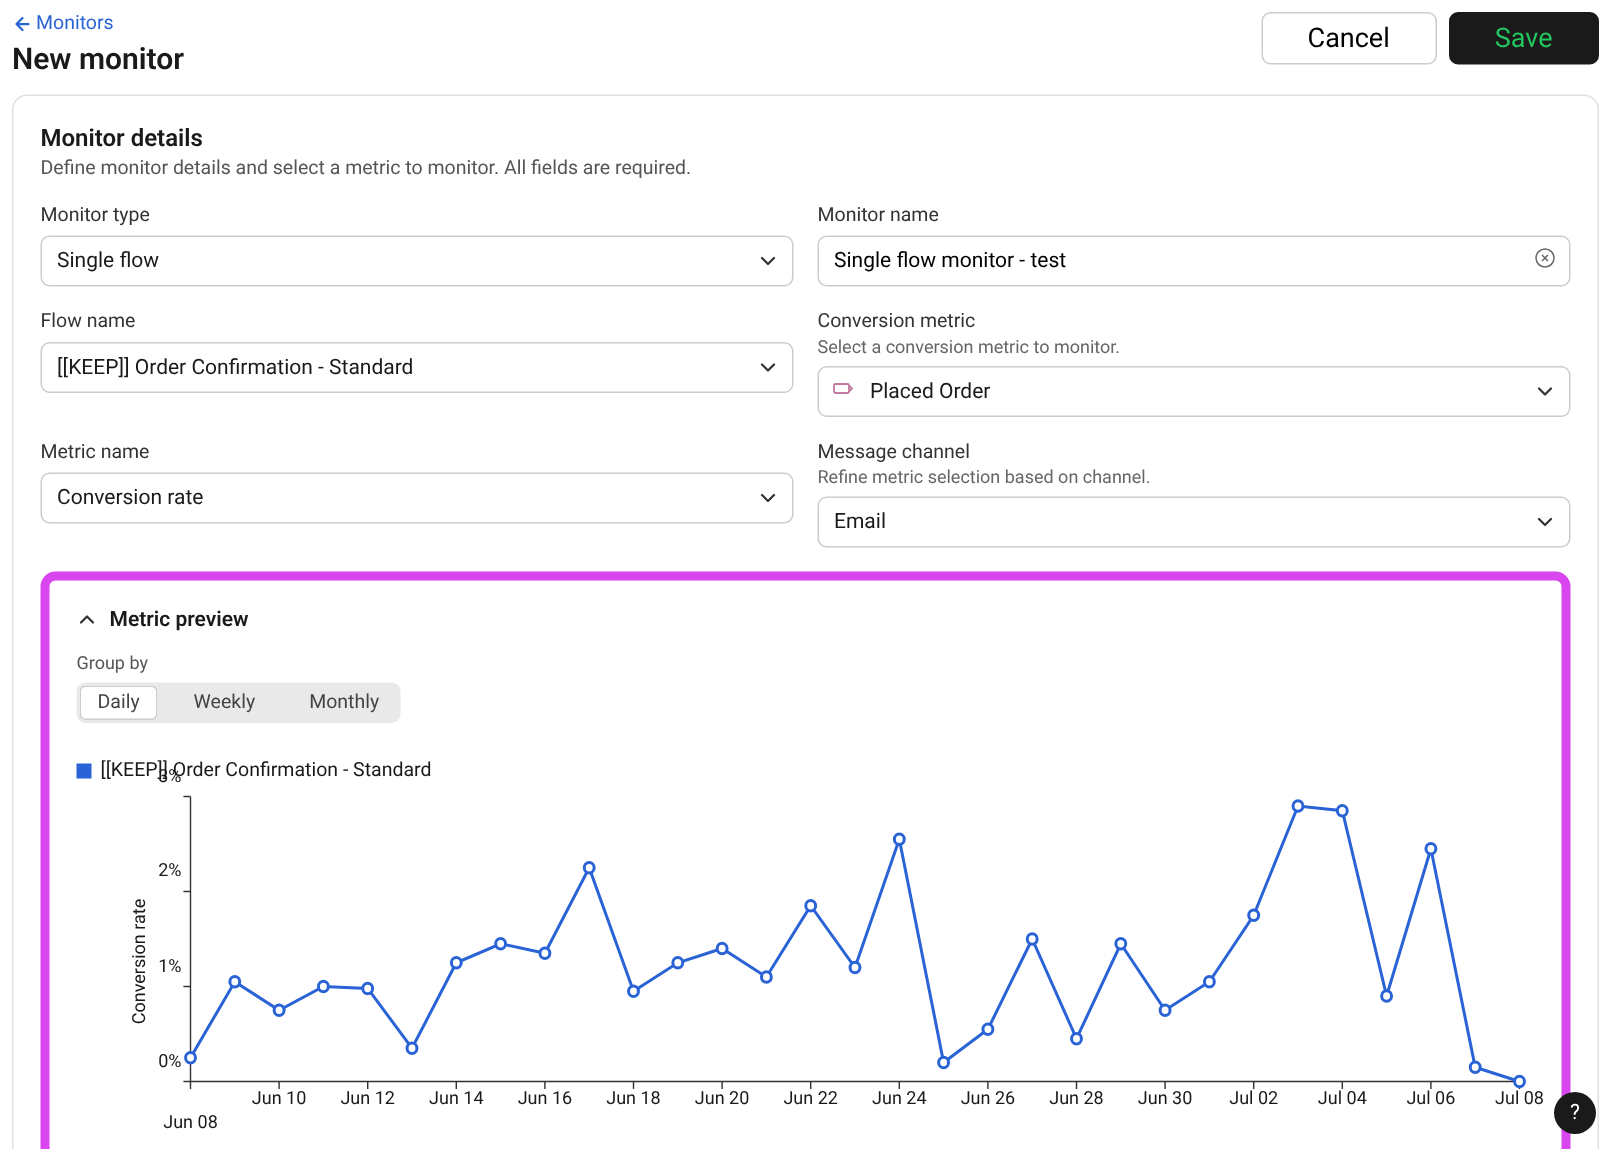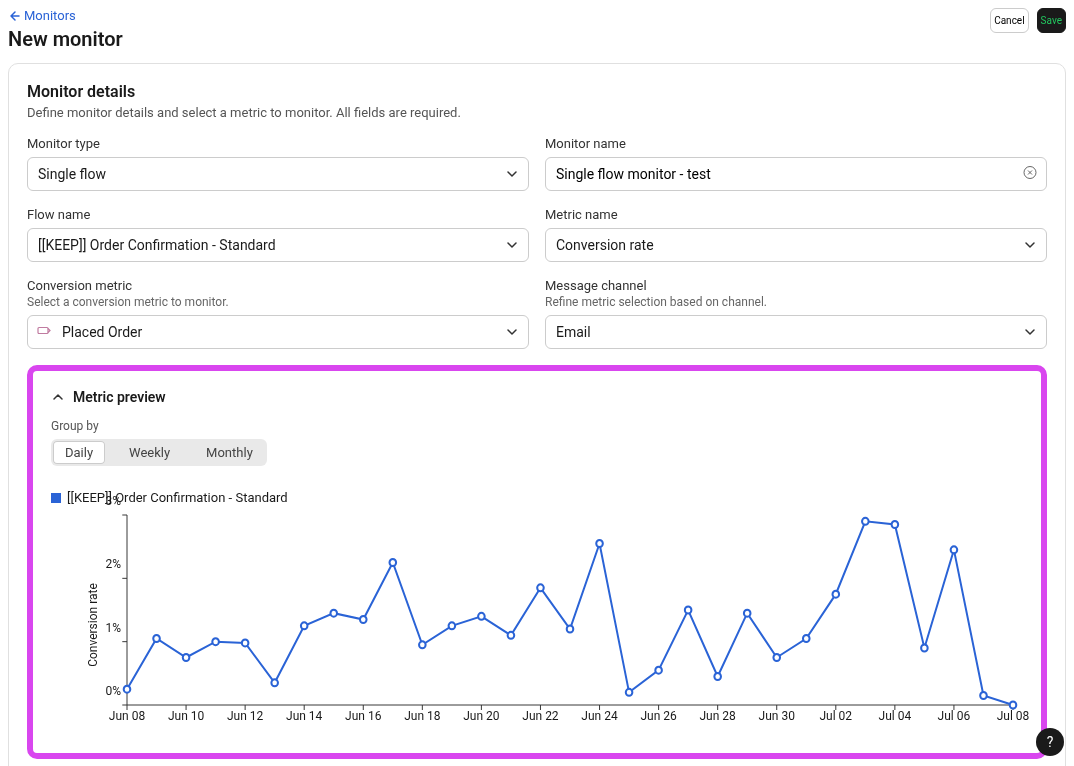--- a/index.html
+++ b/index.html
@@ -3,21 +3,21 @@
 <meta charset="utf-8">
 <style>
 * { box-sizing: border-box; margin: 0; padding: 0; font-family: -apple-system, BlinkMacSystemFont, "Segoe UI", Roboto, Helvetica, Arial, sans-serif; }
 body { background: #fff; color: #1a1a1a; font-size: 14px; }
 .page { padding: 8px 8px 0 8px; }
 .topbar { display: flex; justify-content: space-between; align-items: flex-start; margin-bottom: 12px; }
 .topbar-left { display: flex; flex-direction: column; gap: 4px; }
 .back-link { display: inline-flex; align-items: center; gap: 4px; color: #2a63d6; text-decoration: none; font-size: 13px; cursor: pointer; }
 .page-title { font-size: 20px; font-weight: 600; }
 .topbar-right { display: flex; gap: 8px; align-items: center; }
-.btn { padding: 6px 3px; border-radius: 6px; font-size: 10px; cursor: pointer; }
+.btn { padding: 6px 30px; border-radius: 6px; font-size: 18px; cursor: pointer; }
 .btn-secondary { background: #fff; border: 1px solid #ccc; }
 .btn-primary { background: #1a1a1a; color: #22c55e; border: 1px solid #1a1a1a; }
 .card { border: 1px solid #e0e0e0; border-radius: 10px; padding: 18px; margin-bottom: 16px; }
 .section-title { font-size: 16px; font-weight: 600; margin-bottom: 4px; }
 .section-desc { font-size: 13px; color: #555; margin-bottom: 16px; }
 .form-grid { display: grid; grid-template-columns: 1fr 1fr; gap: 16px; }
 .field-label { font-size: 13px; color: #333; display: block; margin-bottom: 6px; }
 .field-sublabel { font-size: 12px; color: #666; display: block; margin-bottom: 6px; margin-top: -4px; }
 .select-wrap, .text-wrap { position: relative; }
 .select, .text-input { width: 100%; padding: 8px 32px 8px 10px; border: 1px solid #ccc; border-radius: 6px; font-size: 14px; background: #fff; }
@@ -93,39 +93,39 @@
       <div>
         <label class="field-label">Flow name</label>
         <div class="select-wrap">
           <div class="select"><span>[[KEEP]] Order Confirmation - Standard</span></div>
           <svg class="chev" width="14" height="14" viewBox="0 0 14 14">
               <path d="M3 5 L7 9 L11 5" stroke="#333" stroke-width="1.5" fill="none" stroke-linecap="round" stroke-linejoin="round"></path>
             </svg>
         </div>
       </div>
       <div>
-        <label class="field-label">Metric name</label>
-        <div class="select-wrap">
-          <div class="select"><span>Conversion rate</span></div>
-          <svg class="chev" width="14" height="14" viewBox="0 0 14 14">
-              <path d="M3 5 L7 9 L11 5" stroke="#333" stroke-width="1.5" fill="none" stroke-linecap="round" stroke-linejoin="round"></path>
-            </svg>
-        </div>
-      </div>
-      <div>
         <label class="field-label">Conversion metric</label>
         <span class="field-sublabel">Select a conversion metric to monitor.</span>
         <div class="select-wrap">
           <span class="inline-icon">
             <svg width="14" height="14" viewBox="0 0 14 14">
                 <rect x="1" y="4" width="10" height="6" rx="1" fill="none" stroke="#c07ba0" stroke-width="1.2"></rect>
                 <path d="M11 5 L13 7 L11 9" fill="none" stroke="#c07ba0" stroke-width="1.2"></path>
               </svg>
           </span>
           <div class="select select-with-icon"><span>Placed Order</span></div>
+          <svg class="chev" width="14" height="14" viewBox="0 0 14 14">
+              <path d="M3 5 L7 9 L11 5" stroke="#333" stroke-width="1.5" fill="none" stroke-linecap="round" stroke-linejoin="round"></path>
+            </svg>
+        </div>
+      </div>
+      <div>
+        <label class="field-label">Metric name</label>
+        <div class="select-wrap">
+          <div class="select"><span>Conversion rate</span></div>
           <svg class="chev" width="14" height="14" viewBox="0 0 14 14">
               <path d="M3 5 L7 9 L11 5" stroke="#333" stroke-width="1.5" fill="none" stroke-linecap="round" stroke-linejoin="round"></path>
             </svg>
         </div>
       </div>
       <div>
         <label class="field-label">Message channel</label>
         <span class="field-sublabel">Refine metric selection based on channel.</span>
         <div class="select-wrap">
           <div class="select"><span>Email</span></div>
@@ -215,21 +215,21 @@
               <circle cx="752" cy="79.16666666666666" r="3.5" fill="#fff" stroke="#2a63d6" stroke-width="2" vector-effect="non-scaling-stroke"></circle>
               <circle cx="783.3333333333334" cy="6.333333333333343" r="3.5" fill="#fff" stroke="#2a63d6" stroke-width="2" vector-effect="non-scaling-stroke"></circle>
               <circle cx="814.6666666666667" cy="9.5" r="3.5" fill="#fff" stroke="#2a63d6" stroke-width="2" vector-effect="non-scaling-stroke"></circle>
               <circle cx="846" cy="133" r="3.5" fill="#fff" stroke="#2a63d6" stroke-width="2" vector-effect="non-scaling-stroke"></circle>
               <circle cx="877.3333333333334" cy="34.833333333333314" r="3.5" fill="#fff" stroke="#2a63d6" stroke-width="2" vector-effect="non-scaling-stroke"></circle>
               <circle cx="908.6666666666666" cy="180.5" r="3.5" fill="#fff" stroke="#2a63d6" stroke-width="2" vector-effect="non-scaling-stroke"></circle>
               <circle cx="940" cy="190" r="3.5" fill="#fff" stroke="#2a63d6" stroke-width="2" vector-effect="non-scaling-stroke"></circle>
             </svg>
         </div>
         <div class="x-ticks" id="x-ticks">
-            <div class="x-tick" style="left: 0%;">Jun 08</div>
+            <div class="x-tick" style="left: 0%; margin-top: 16px;">Jun 08</div>
             <div class="x-tick" style="left: 6.66667%;">Jun 10</div>
             <div class="x-tick" style="left: 13.3333%;">Jun 12</div>
             <div class="x-tick" style="left: 20%;">Jun 14</div>
             <div class="x-tick" style="left: 26.6667%;">Jun 16</div>
             <div class="x-tick" style="left: 33.3333%;">Jun 18</div>
             <div class="x-tick" style="left: 40%;">Jun 20</div>
             <div class="x-tick" style="left: 46.6667%;">Jun 22</div>
             <div class="x-tick" style="left: 53.3333%;">Jun 24</div>
             <div class="x-tick" style="left: 60%;">Jun 26</div>
             <div class="x-tick" style="left: 66.6667%;">Jun 28</div>

